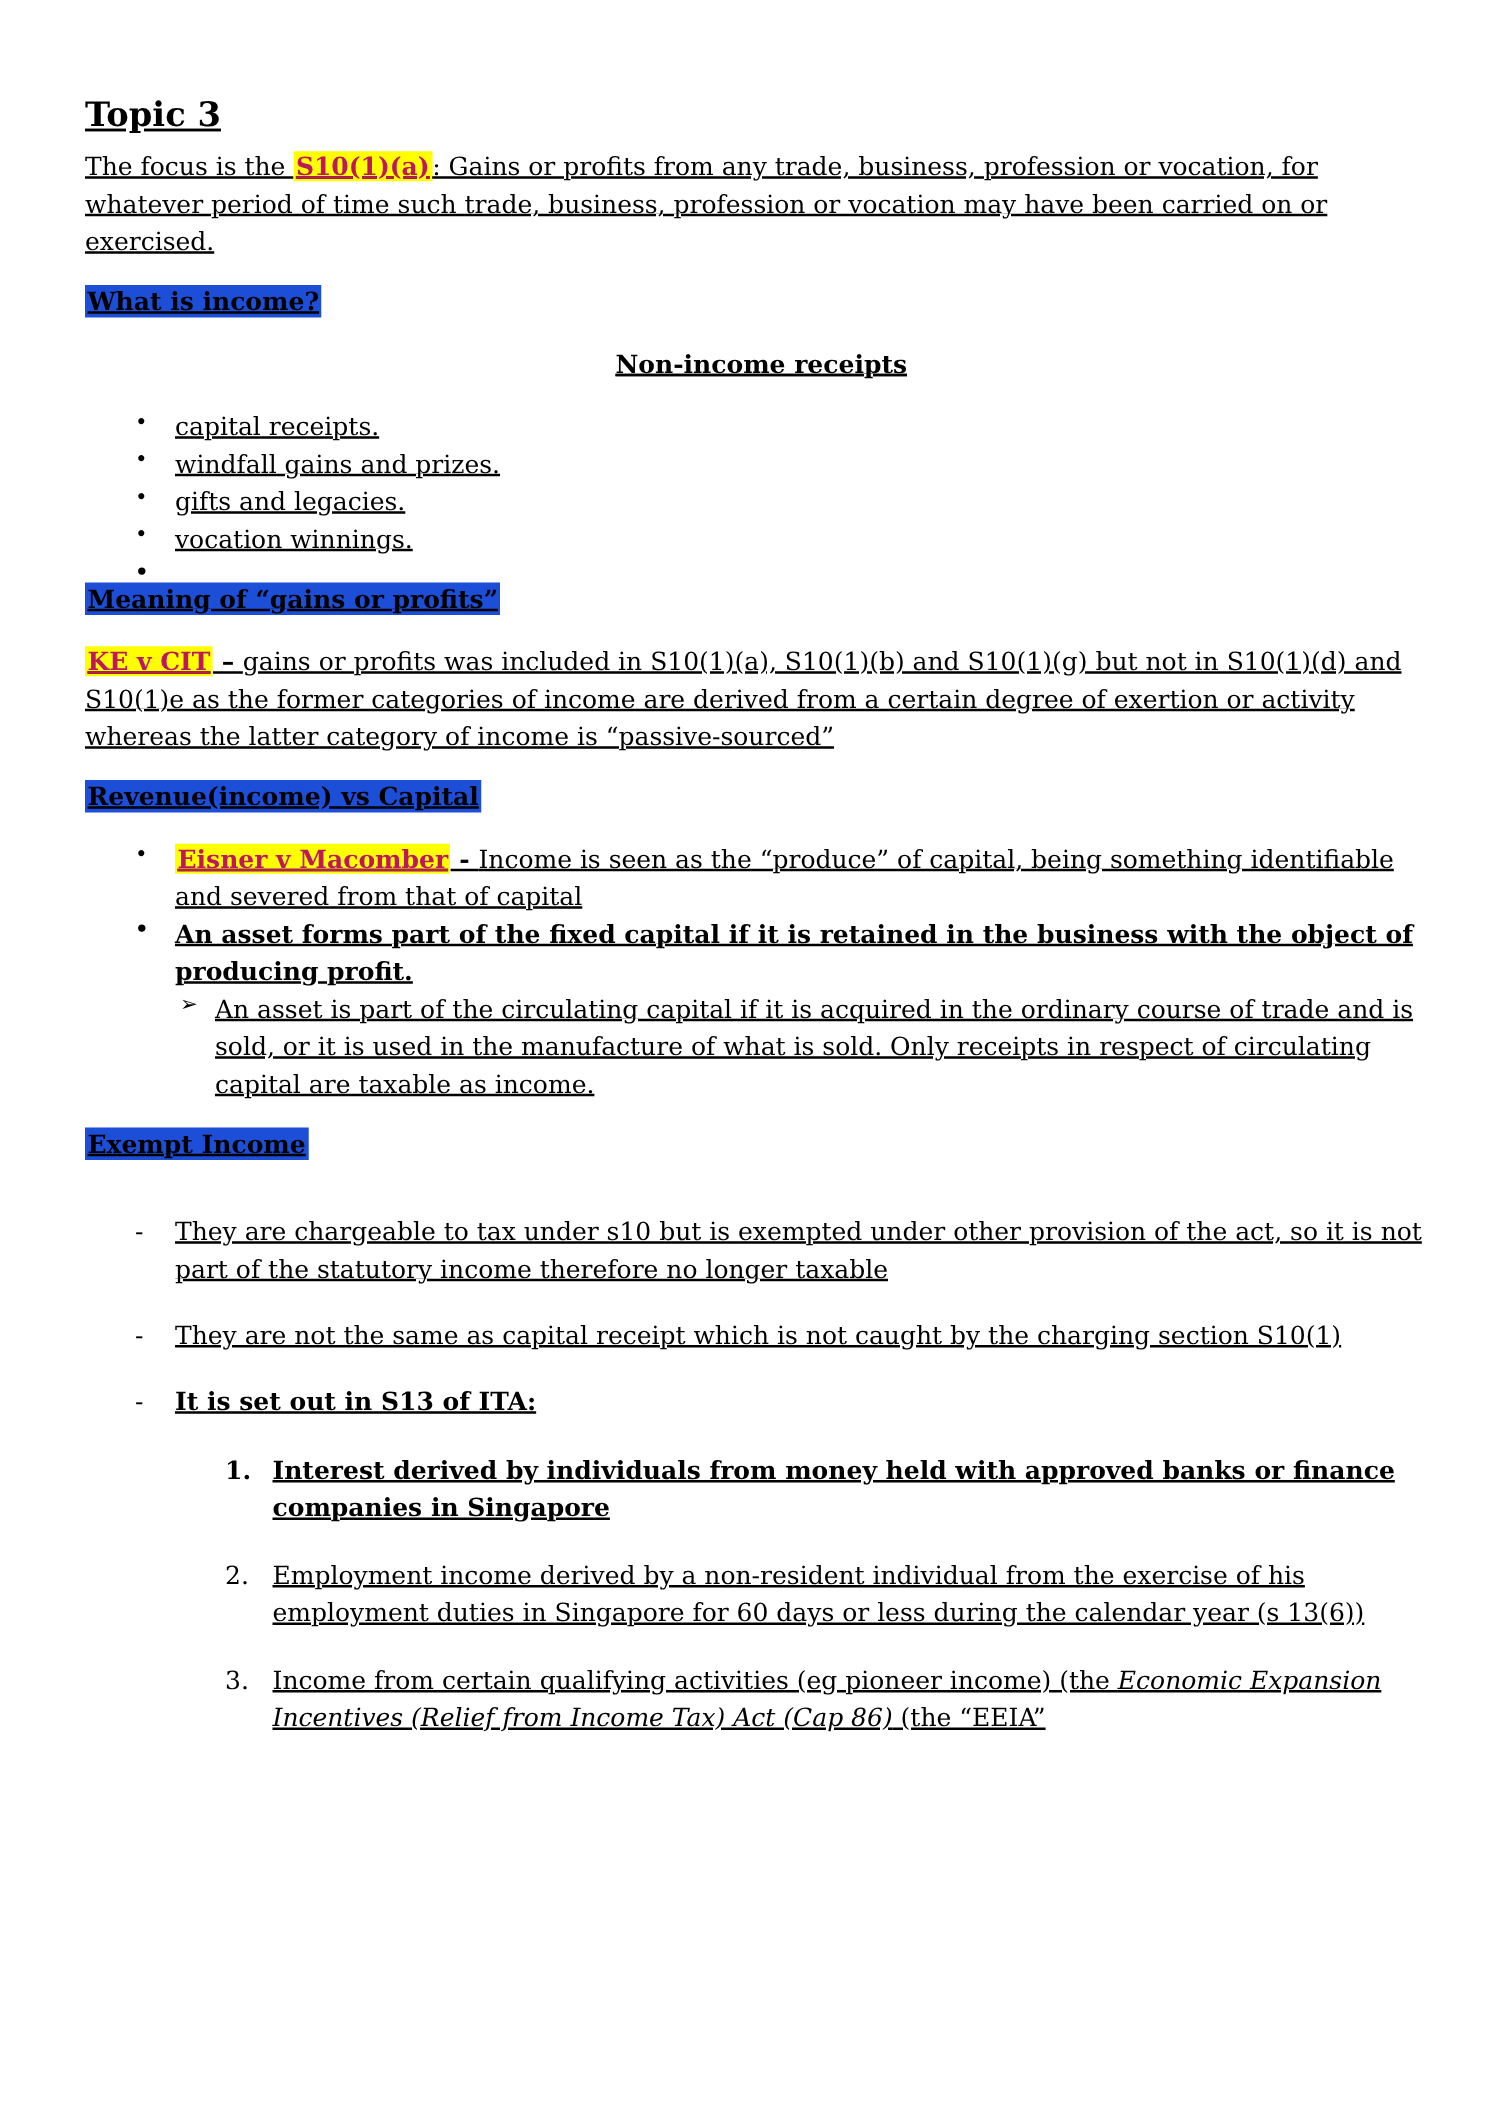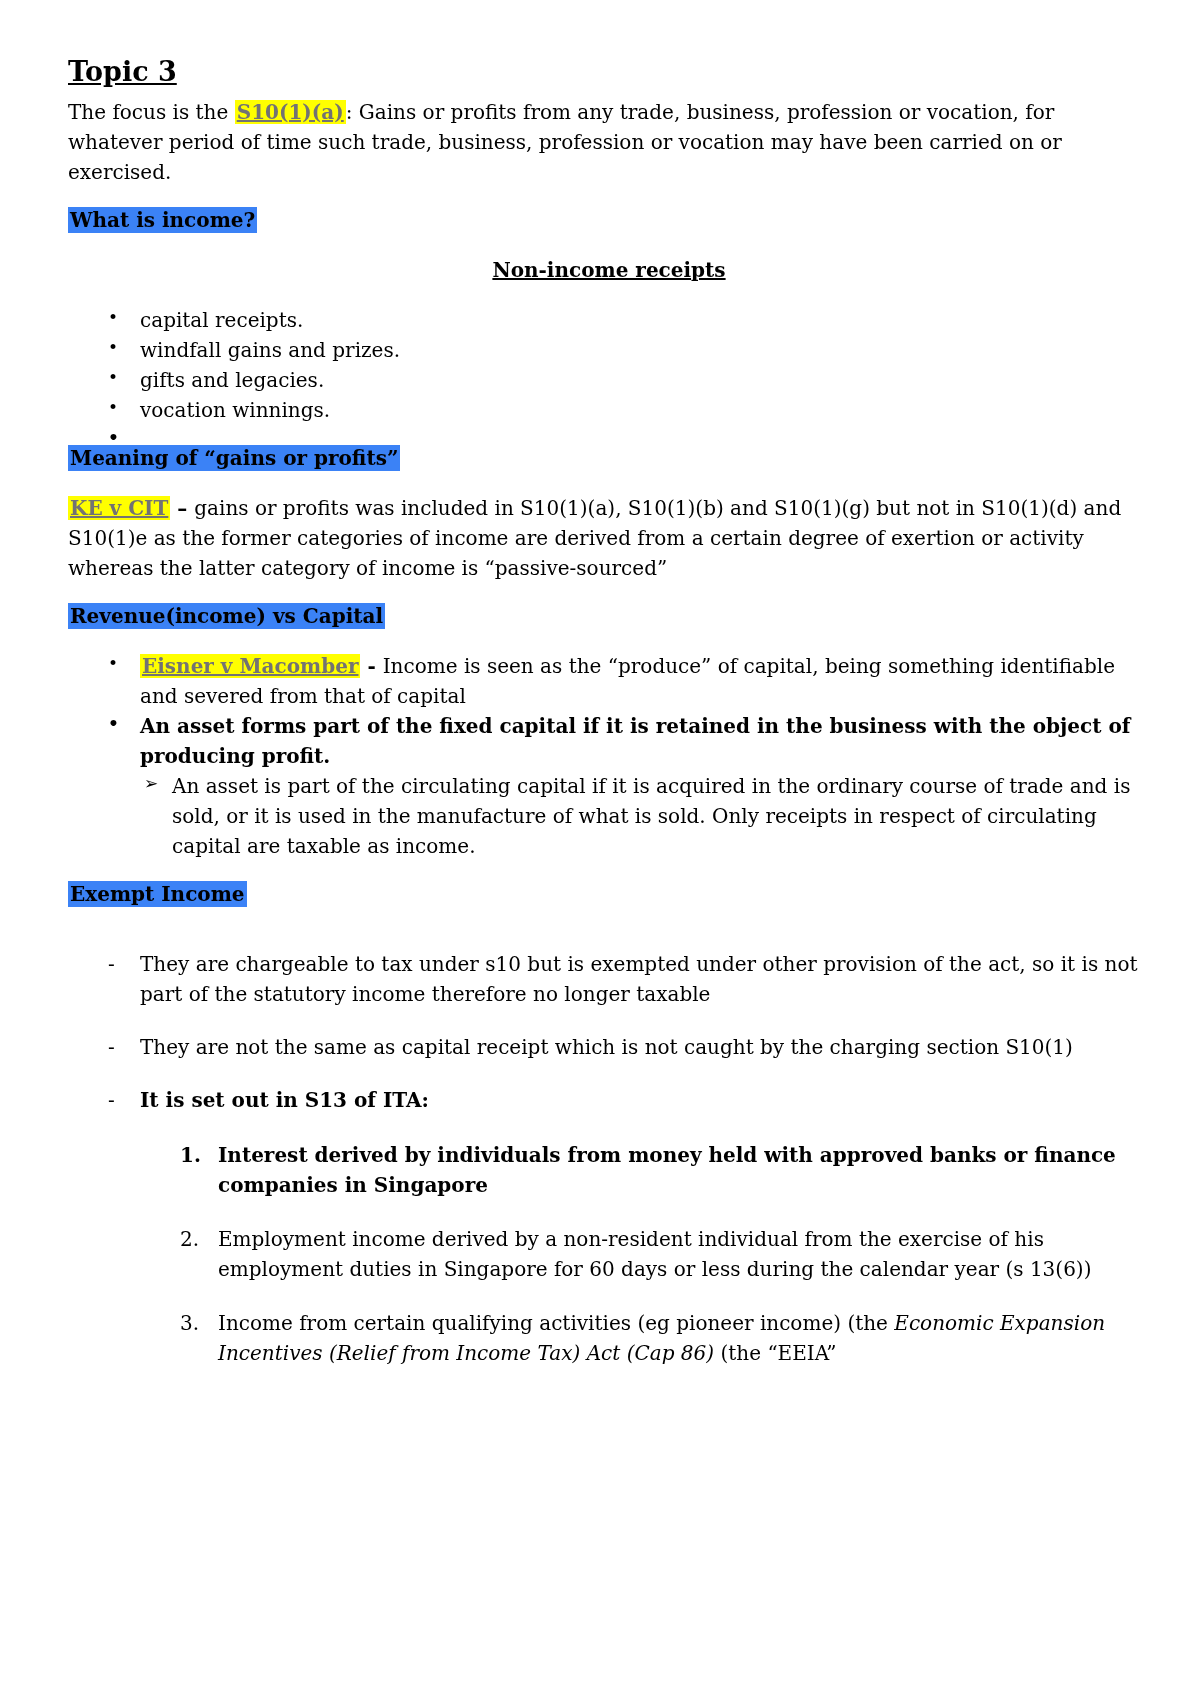--- a/index.html
+++ b/index.html
@@ -5,46 +5,46 @@
   html, body { margin: 0; padding: 0; background: #ffffff; }
   body {
     width: 1200px;
     height: 1696px;
     font-family: "DejaVu Serif", "Liberation Serif", serif;
     font-size: 20px;
     line-height: 1.5;
     color: #000000;
     overflow: hidden;
   }
-  .page { padding: 56px 62px 0 68px; }
+  .page { padding: 77px 62px 0 68px; text-decoration: underline; }
 
   .doc-title {
     font-size: 27px;
     font-weight: bold;
     text-decoration: underline;
     margin: 0 0 9px 0;
     line-height: 1.2;
   }
 
   p.body-para { margin: 0 0 18px 0; }
 
   .h-yellow { margin: 4px 0 20px 0; font-weight: bold; font-size: 20px; }
-  .h-yellow .hl { background: #3b82f6; padding: 1px 2px; }
+  .h-yellow .hl { background: #1d4ed8; padding: 1px 2px; }
 
   .h-underline {
     font-weight: bold;
     text-decoration: underline;
     margin: 4px 0 20px 12px;
     text-align: center;
   }
 
   .hl { background: #ffff00; }
   .case-red {
     background: #ffff00;
-    color: #737373;
+    color: #be185d;
     font-weight: bold;
     text-decoration: underline;
     padding: 0 2px;
   }
   .b { font-weight: bold; }
   .i { font-style: italic; }
 
   ul.plain { list-style: none; margin: 0 0 18px 0; padding: 0; }
 
   .li {

